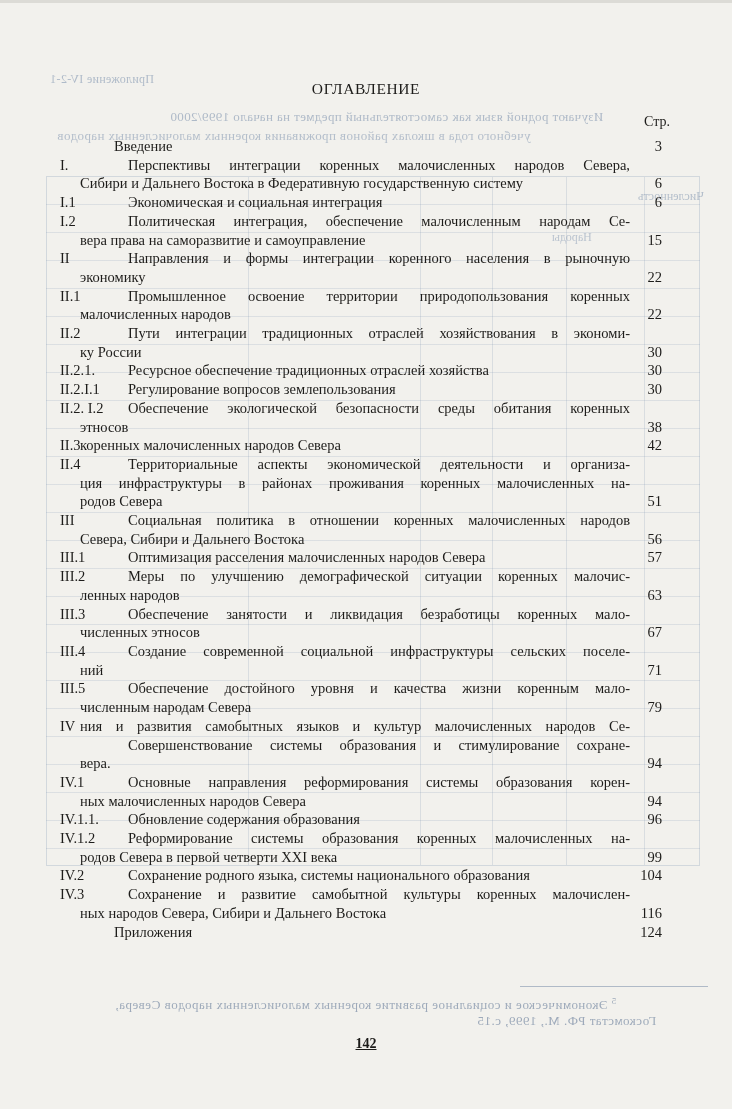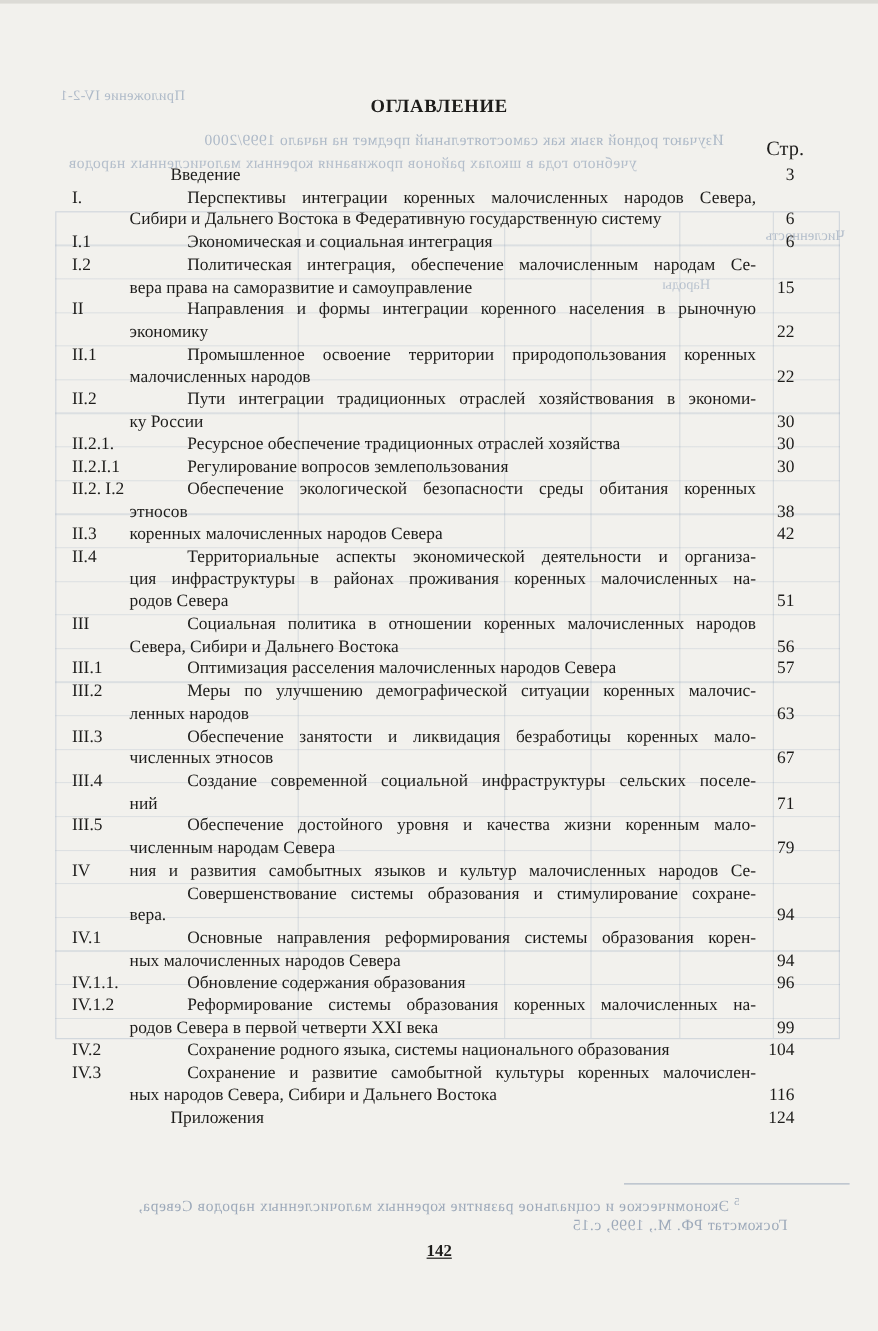--- a/index.html
+++ b/index.html
@@ -10,27 +10,27 @@
     color:#1d1c1a;
     position:relative;
     overflow:hidden;
   }
   .page { position:absolute; inset:0; }
   .top-edge { position:absolute; top:0; left:0; right:0; height:3px; background:#dcdbd6; }
 
   
   .title {
     position:absolute; top:80px; left:0; right:0;
-    text-align:center; font-size:15.5px; font-weight:bold; letter-spacing:0.6px;
-  }
-  .col-header { position:absolute; top:114px; right:62px; font-size:17px; }
+    text-align:center; font-size:15.5px; font-weight:normal; letter-spacing:0.6px;
+  }
+  .col-header { position:absolute; top:114px; right:62px; font-size:14px; }
   .toc { position:absolute; top:137px; left:80px; width:550px; font-size:14.5px; }
   .entry { position:relative; }
   .entry .num { position:absolute; left:-20px; top:0; line-height:18.7px; white-space:pre; }
-  .line { position:relative; line-height:18.7px; text-align:left;margin-left:28px; }
+  .line { position:relative; line-height:18.7px; text-align:left; }
   .line.j { text-align:justify; text-align-last:justify; }
   .line.first { text-indent:48px; }
   .entry.plain .line.first { text-indent:34px; }
   .pg { position:absolute; right:-32px; top:0; text-indent:0; }
   .pagenum {
     position:absolute; top:1036px; left:0; right:0;
     text-align:center; font-size:14px; font-weight:bold;text-decoration:underline;
   }
 
   

